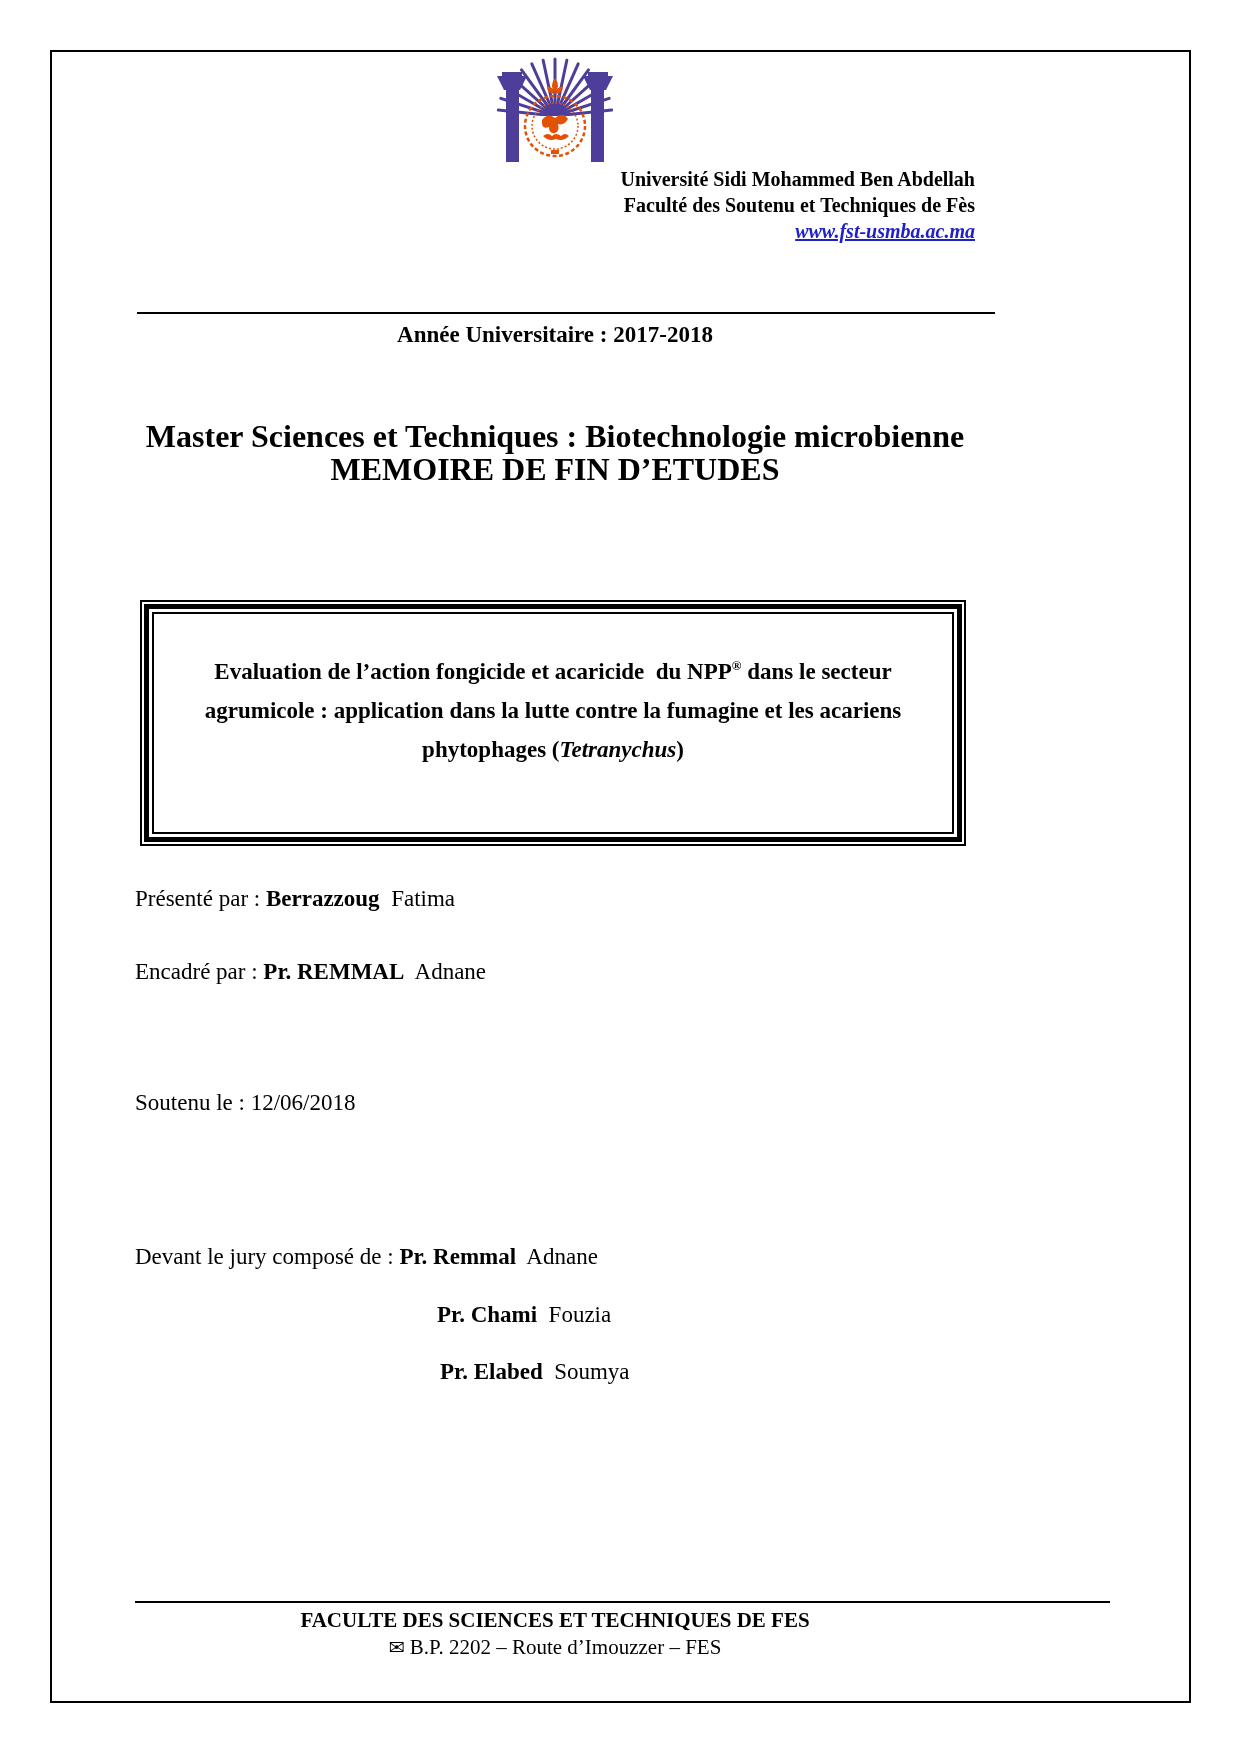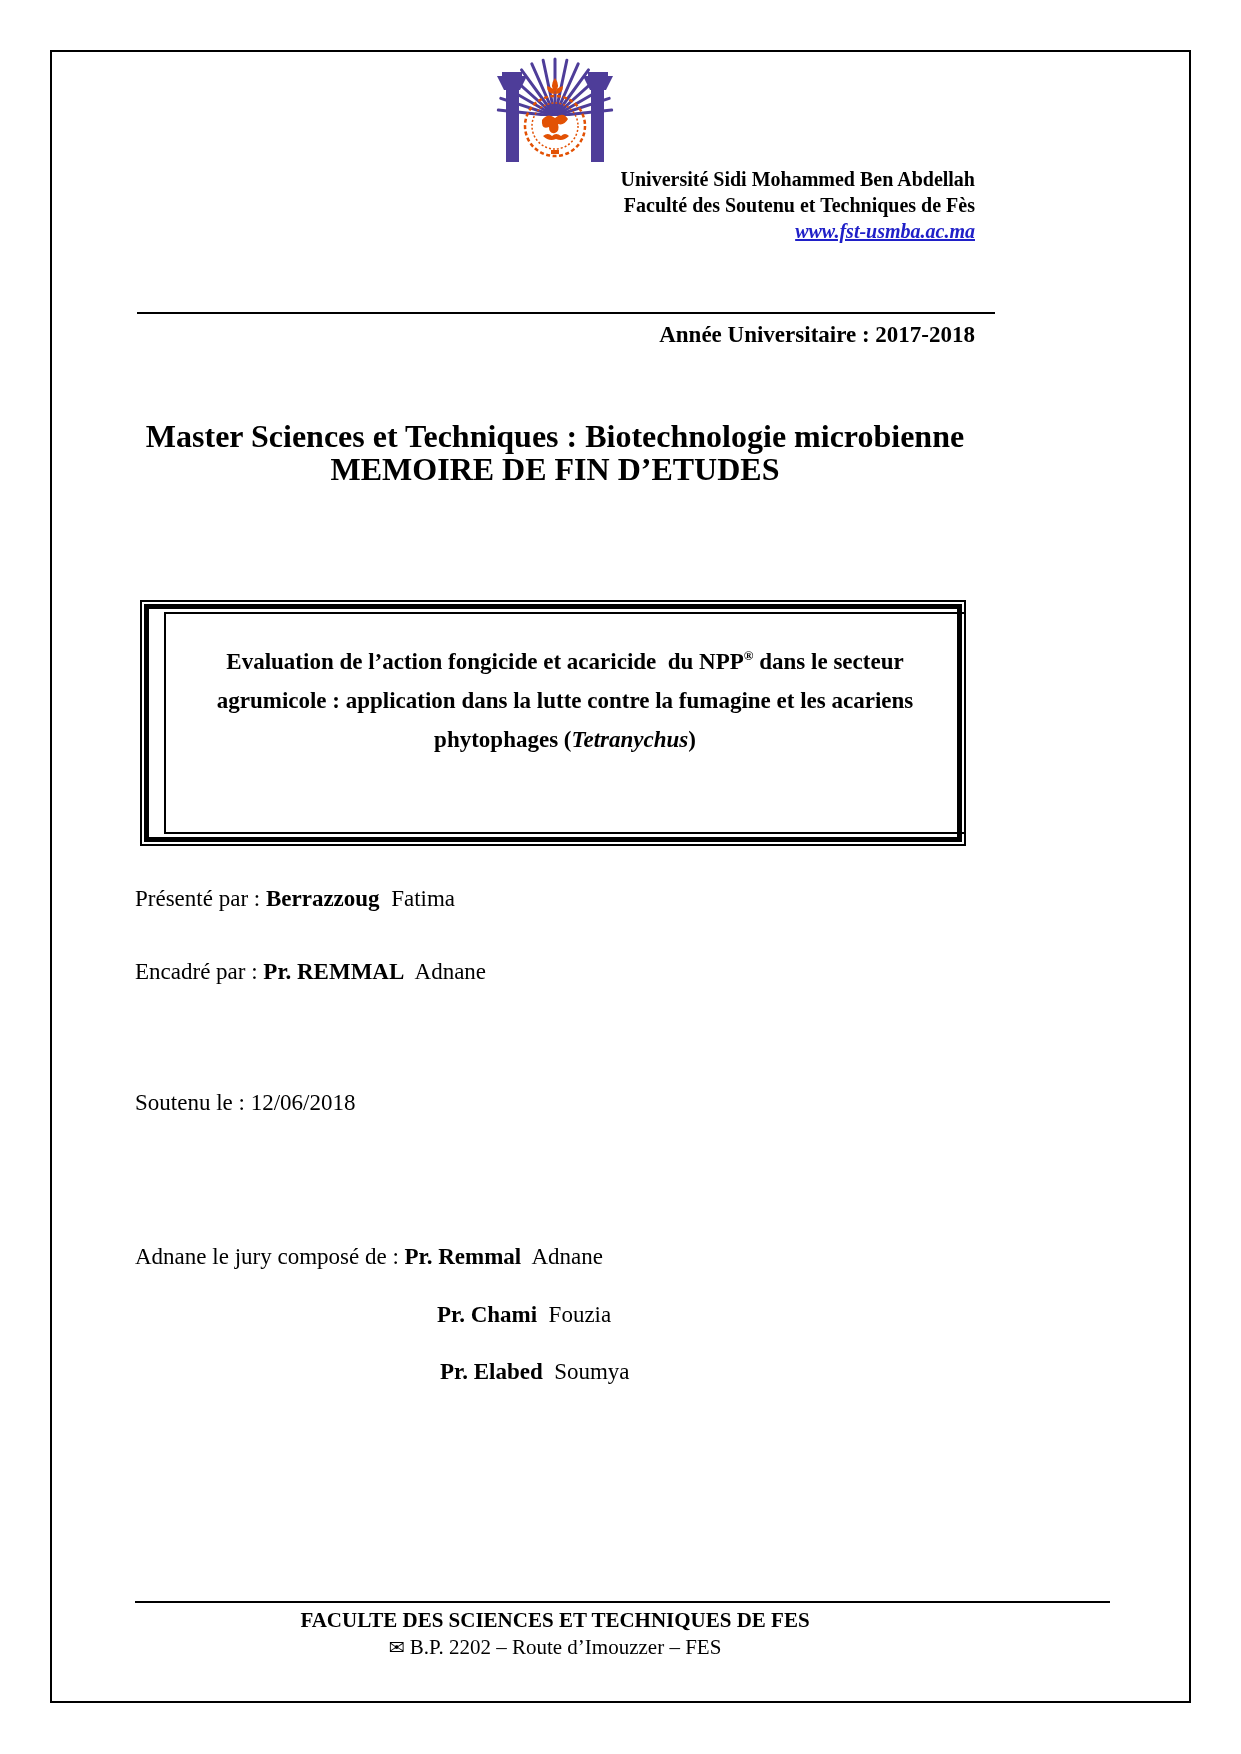--- a/index.html
+++ b/index.html
@@ -21,32 +21,32 @@
   .header-block { left:135px; top:54px; width:840px; text-align:right; }
   .logo { display:block; margin:0 auto 4px auto; }
   .header-line { font-weight:bold; font-size:20px; line-height:26px; }
   .website {
     display:inline-block; margin-top:2px;
     font-weight:bold; font-style:italic; font-size:20px;
     color:#2020c8; text-decoration:underline;
   }
 
   .rule-top { left:137px; top:312px; width:858px; border-top:2px solid #000; }
-  .annee { left:135px; top:322px; width:840px; text-align:right;
+  .annee { left:135px; top:322px; width:840px; text-align:center;
            font-weight:bold; font-size:23px; }
 
   .program { left:135px; top:420px; width:840px; text-align:center;
              font-weight:bold; font-size:32px; line-height:33px; }
 
   
   .title-box { left:140px; top:600px; width:826px; height:246px;
                border:2px solid #000; padding:2px; background:#fff; }
   .title-box-mid { border:5px solid #000; padding:3px; width:100%; height:100%; }
   .title-box-inner { border:2px solid #000; width:100%; height:100%;
-                     padding:28px 18px 0 18px;margin-left:12px; }
+                     padding:38px 18px 0 18px; }
   .thesis-title { font-weight:bold; font-size:23px; line-height:39px;
                   text-align:center; }
   .thesis-title sup { font-size:13px; line-height:0; }
   .italic { font-style:italic; }
 
   .body-line { font-size:23px; line-height:30px;text-align:center; }
   .b { font-weight:bold; }
 
   .presented   { left:135px; top:884px; }
   .supervised  { left:135px; top:957px; }
@@ -134,21 +134,21 @@
     </div>
   </div>
 </div>
 
 <div class="abs body-line pre presented"><span>Présenté par : </span><span class="b">Berrazzoug</span><span>  Fatima</span></div>
 
 <div class="abs body-line pre supervised"><span>Encadré par : </span><span class="b">Pr. REMMAL</span><span>  Adnane</span></div>
 
 <div class="abs body-line defended">Soutenu le : 12/06/2018</div>
 
-<div class="abs body-line pre jury-1"><span>Adnane le jury composé de : </span><span class="b">Pr. Remmal</span><span>  Adnane</span></div>
+<div class="abs body-line pre jury-1"><span>Devant le jury composé de : </span><span class="b">Pr. Remmal</span><span>  Adnane</span></div>
 
 <div class="abs body-line pre jury-2"><span class="b">Pr. Chami</span><span>  Fouzia</span></div>
 
 <div class="abs body-line pre jury-3"><span class="b">Pr. Elabed</span><span>  Soumya</span></div>
 
 <div class="abs footer-rule"></div>
 <div class="abs footer-block">
   <div class="footer-l1">FACULTE DES SCIENCES ET TECHNIQUES DE FES</div>
   <div class="footer-l2 pre"><span class="glyph-icon">✉</span><span> B.P. 2202 – Route d’Imouzzer – FES</span></div>
 </div>

